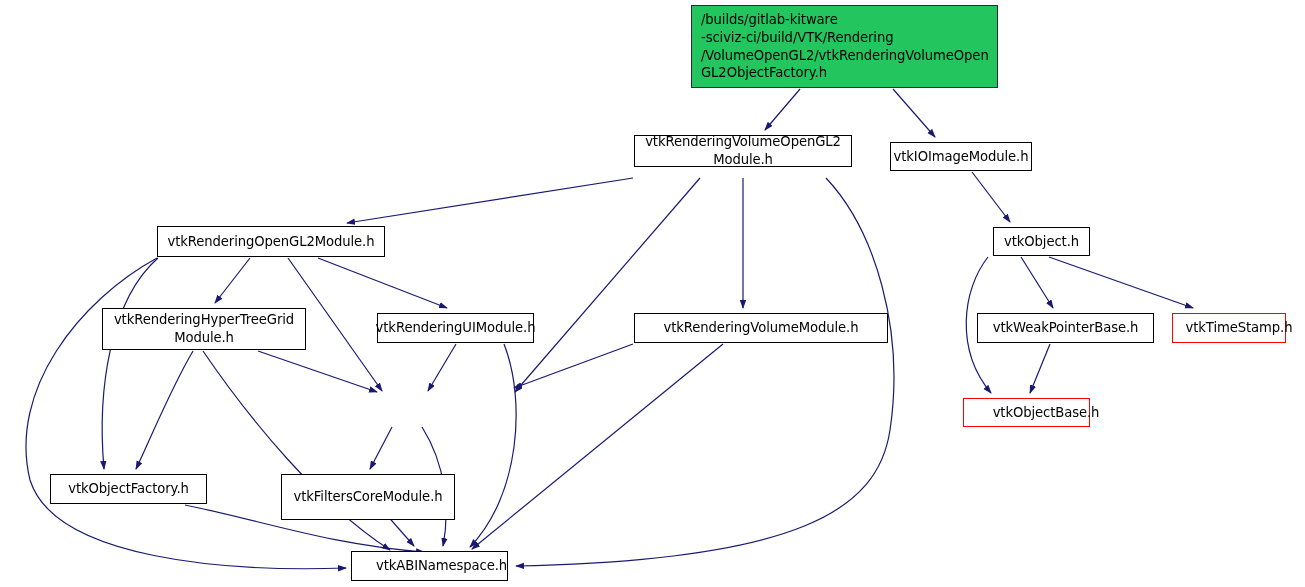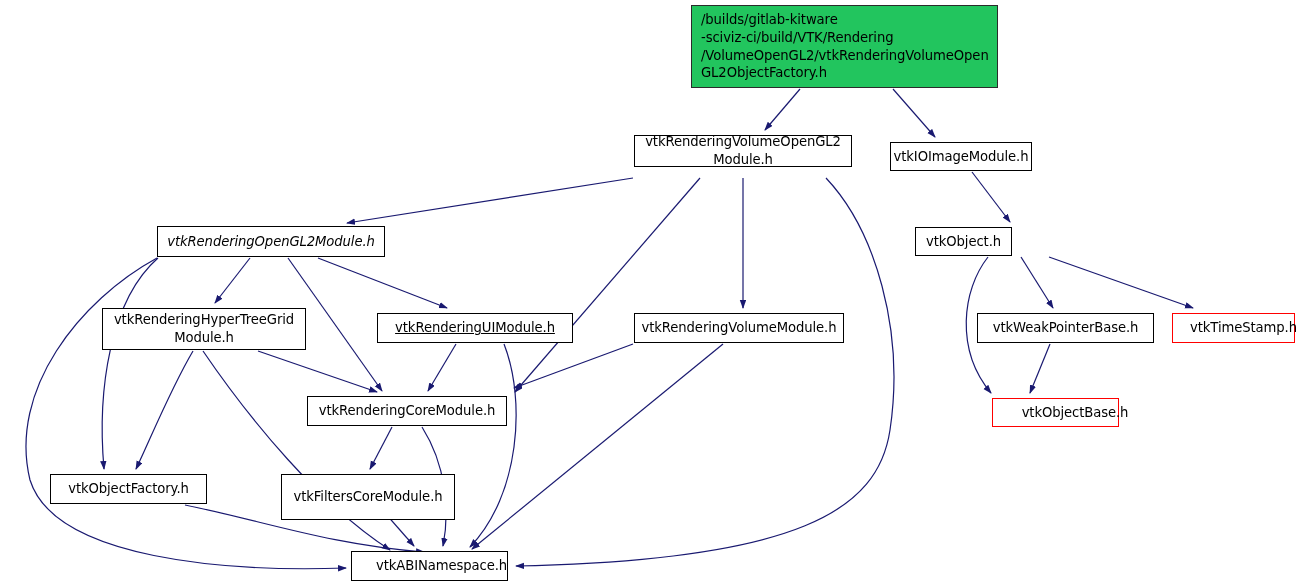--- a/index.html
+++ b/index.html
@@ -86,38 +86,37 @@
   <div class="node root" style="left:691px;top:5px;width:307px;height:83px;">/builds/gitlab-kitware
 -sciviz-ci/build/VTK/Rendering
 /VolumeOpenGL2/vtkRenderingVolumeOpen
                   GL2ObjectFactory.h</div>
 
   <div class="node" style="left:634px;top:135px;width:218px;height:32px;">vtkRenderingVolumeOpenGL2
 Module.h</div>
 
   <div class="node" style="left:890px;top:142px;width:142px;height:29px;">vtkIOImageModule.h</div>
 
-  <div class="node" style="left:157px;top:226px;width:228px;height:31px;font-style:italic;">vtkRenderingOpenGL2Module.h</div>
+  <div class="node" style="left:157px;top:226px;width:228px;height:31px;">vtkRenderingOpenGL2Module.h</div>
 
-  <div class="node" style="left:915px;top:227px;width:97px;height:29px;">vtkObject.h</div>
+  <div class="node" style="left:993px;top:227px;width:97px;height:29px;">vtkObject.h</div>
 
   <div class="node" style="left:102px;top:308px;width:204px;height:42px;">vtkRenderingHyperTreeGrid
 Module.h</div>
 
-  <div class="node" style="left:377px;top:313px;width:196px;height:30px;text-decoration:underline;">vtkRenderingUIModule.h</div>
+  <div class="node" style="left:377px;top:313px;width:157px;height:30px;">vtkRenderingUIModule.h</div>
 
-  <div class="node" style="left:634px;top:313px;width:210px;height:30px;">vtkRenderingVolumeModule.h</div>
+  <div class="node" style="left:634px;top:313px;width:254px;height:30px;">vtkRenderingVolumeModule.h</div>
 
   <div class="node" style="left:977px;top:313px;width:177px;height:30px;">vtkWeakPointerBase.h</div>
 
-  <div class="node redbox" style="left:1172px;top:313px;width:123px;height:30px;padding-left:20px;">vtkTimeStamp.h</div>
+  <div class="node redbox" style="left:1172px;top:313px;width:114px;height:30px;padding-left:20px;">vtkTimeStamp.h</div>
 
-  <div class="node" style="left:307px;top:396px;width:200px;height:30px;">vtkRenderingCoreModule.h</div>
 
-  <div class="node redbox" style="left:992px;top:398px;width:127px;height:29px;padding-left:39px;">vtkObjectBase.h</div>
+  <div class="node redbox" style="left:963px;top:398px;width:127px;height:29px;padding-left:39px;">vtkObjectBase.h</div>
 
   <div class="node" style="left:50px;top:474px;width:157px;height:30px;">vtkObjectFactory.h</div>
 
   <div class="node" style="left:281px;top:474px;width:174px;height:46px;">vtkFiltersCoreModule.h</div>
 
   <div class="node" style="left:351px;top:551px;width:157px;height:30px;padding-left:24px;">vtkABINamespace.h</div>
 
 </div>
 
 </body></html>

